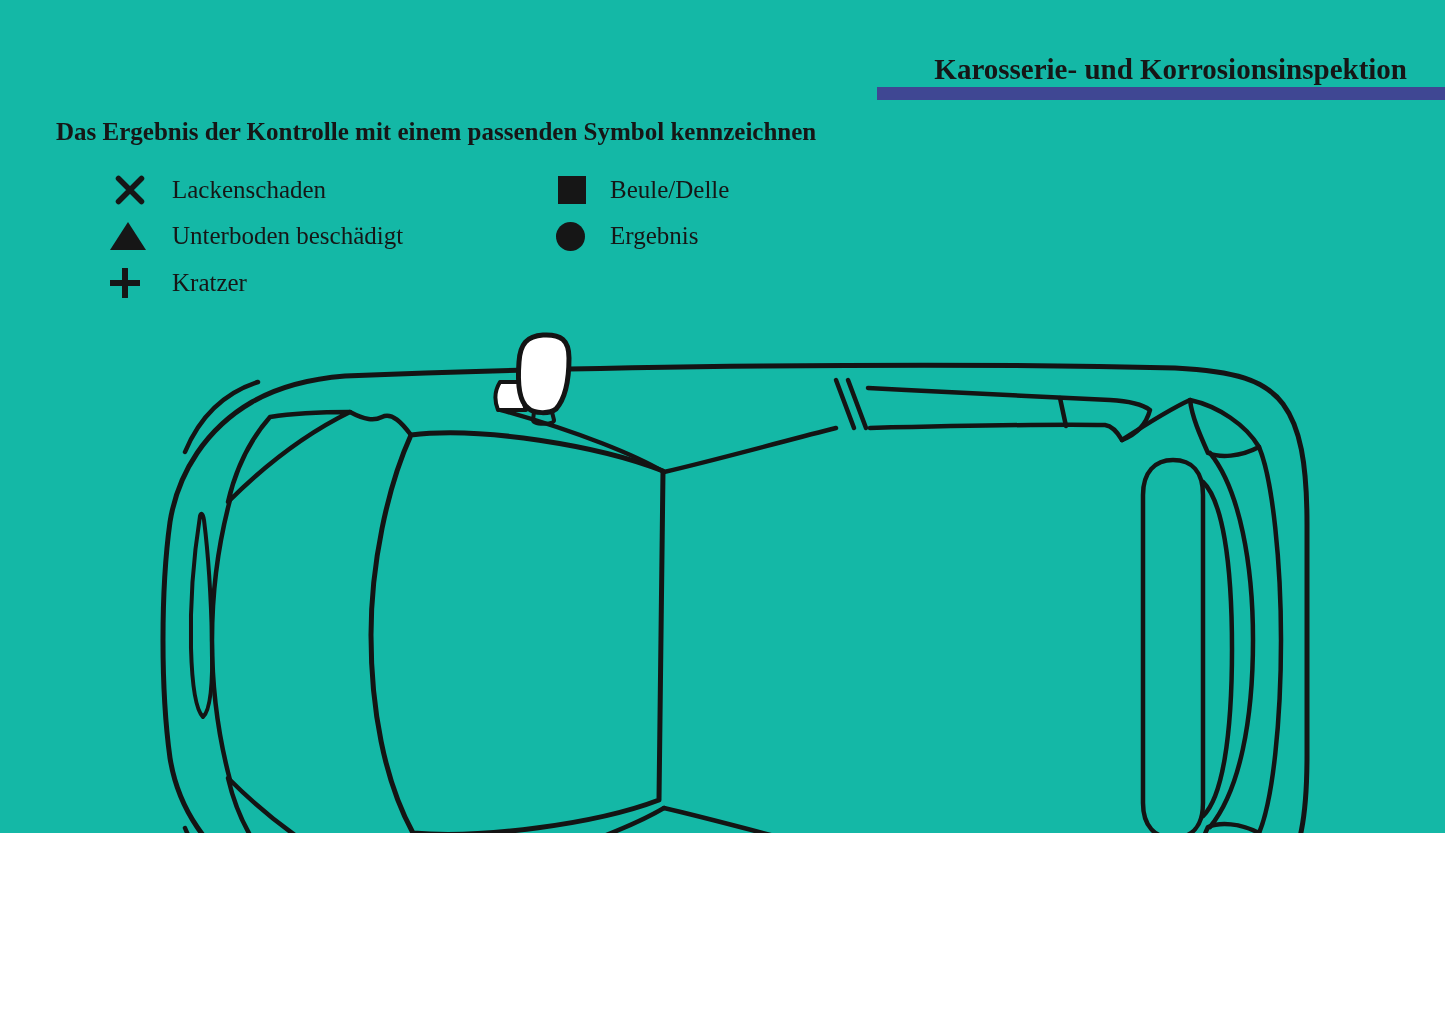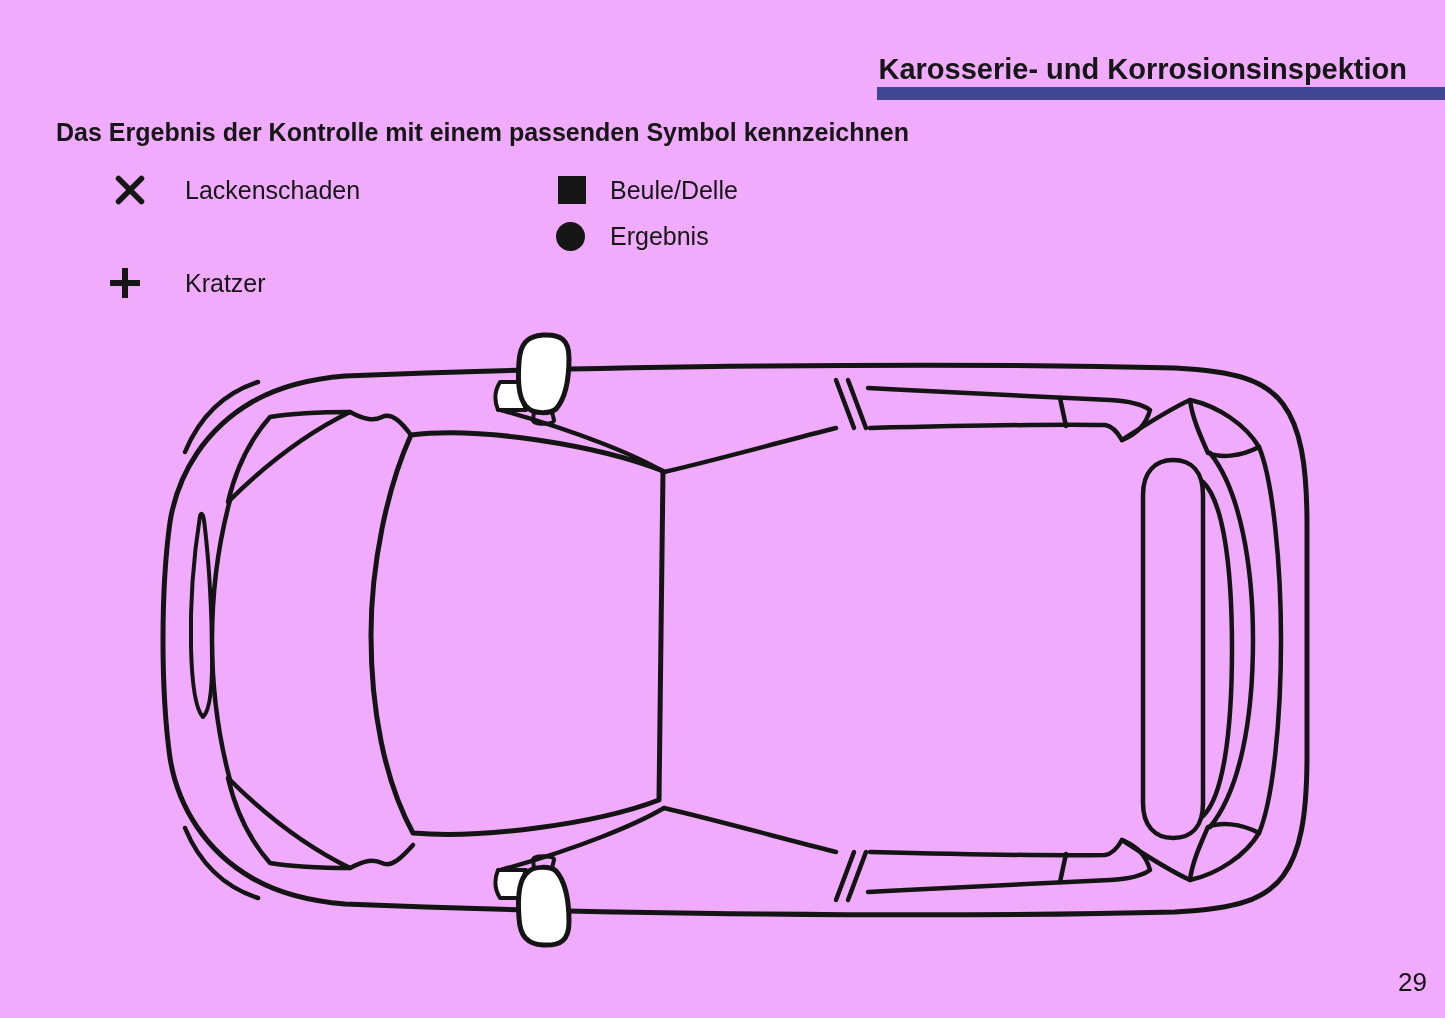--- a/index.html
+++ b/index.html
@@ -1,20 +1,20 @@
 <!DOCTYPE html>
 <html><head>
 <meta charset="utf-8">
 <style>
   html,body{margin:0;padding:0;background:#ffffff;}
   .page{
     position:relative;
-    width:1445px;height:1018px;
-    background:#f0abfc;
-    font-family:Liberation Sans, sans-serif;
+    width:1445px;height:833px;
+    background:#14b8a6;
+    font-family:Liberation Serif, serif;
     color:#161616;
     overflow:hidden;
   }
   .header-title{
     position:absolute;
     top:52px;right:38px;
     font-size:29px;line-height:34px;
     font-weight:bold;
     white-space:nowrap;
   }
@@ -37,21 +37,21 @@
     display:flex;
     align-items:center;
   }
   .legend-row .sym{
     display:flex;
     align-items:center;
     flex:0 0 auto;
   }
   .col1 .sym{width:62px;}
   .col2 .sym{width:54px;}
-  .col1{left:110px;gap:13px;}
+  .col1{left:110px;}
   .col2{left:556px;}
   .r1{top:172px;}
   .r2{top:218px;}
   .r3{top:265px;align-items:center;}
   .legend-label{
     font-size:25px;line-height:36px;
     white-space:nowrap;
   }
   .car{
     position:absolute;
@@ -74,20 +74,28 @@
 
   <div class="instruction">Das Ergebnis der Kontrolle mit einem passenden Symbol kennzeichnen</div>
 
   <div class="legend-row col1 r1">
     <span class="sym">
       <svg width="30" height="30" viewBox="0 0 30 30" style="margin-left:5px">
         <path d="M3.5 3.5 L26.5 26.5 M26.5 3.5 L3.5 26.5" stroke="#161616" stroke-width="5.5" stroke-linecap="round" fill="none"></path>
       </svg>
     </span>
     <span class="legend-label">Lackenschaden</span>
+  </div>
+  <div class="legend-row col1 r2">
+    <span class="sym">
+      <svg width="36" height="28" viewBox="0 0 36 28">
+        <polygon points="18,0 36,28 0,28" fill="#161616"></polygon>
+      </svg>
+    </span>
+    <span class="legend-label">Unterboden beschädigt</span>
   </div>
   <div class="legend-row col1 r3">
     <span class="sym">
       <svg width="30" height="30" viewBox="0 0 30 30">
         <path d="M15 1 L15 29 M1 15 L29 15" stroke="#161616" stroke-width="6" stroke-linecap="round" fill="none"></path>
       </svg>
     </span>
     <span class="legend-label">Kratzer</span>
   </div>
 

